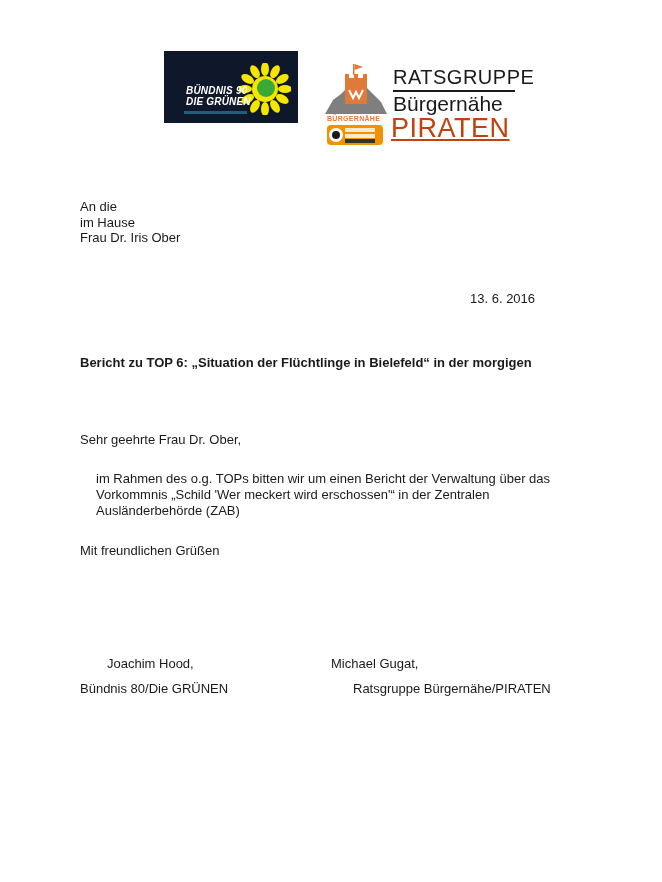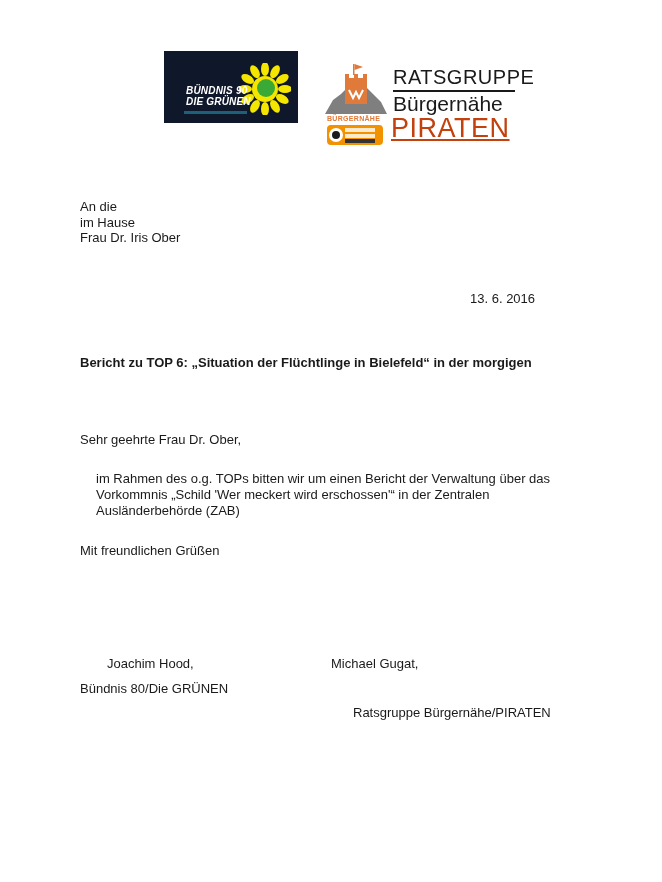--- a/index.html
+++ b/index.html
@@ -139,21 +139,21 @@
       width: 490px;
       margin-left: 16px;
     }
     .closing {
       left: 80px;
       top: 543px;
     }
     .sig1-name { left: 80px; top: 656px; margin-left: 27px; }
     .sig1-party { left: 80px; top: 681px; }
     .sig2-name { left: 331px; top: 656px; }
-    .sig2-party { left: 353px; top: 681px; margin-top: 24px; }
+    .sig2-party { left: 353px; top: 681px; }
   </style>
 </head>
 <body>
 
 <div class="abs gruene-logo">
   <svg width="52" height="52" viewBox="0 0 52 52">
     <g fill="#f5e600">
       <ellipse cx="26" cy="6" rx="4" ry="7"></ellipse>
       <ellipse cx="26" cy="6" rx="4" ry="7" transform="rotate(30 26 26)"></ellipse>
       <ellipse cx="26" cy="6" rx="4" ry="7" transform="rotate(60 26 26)"></ellipse>

